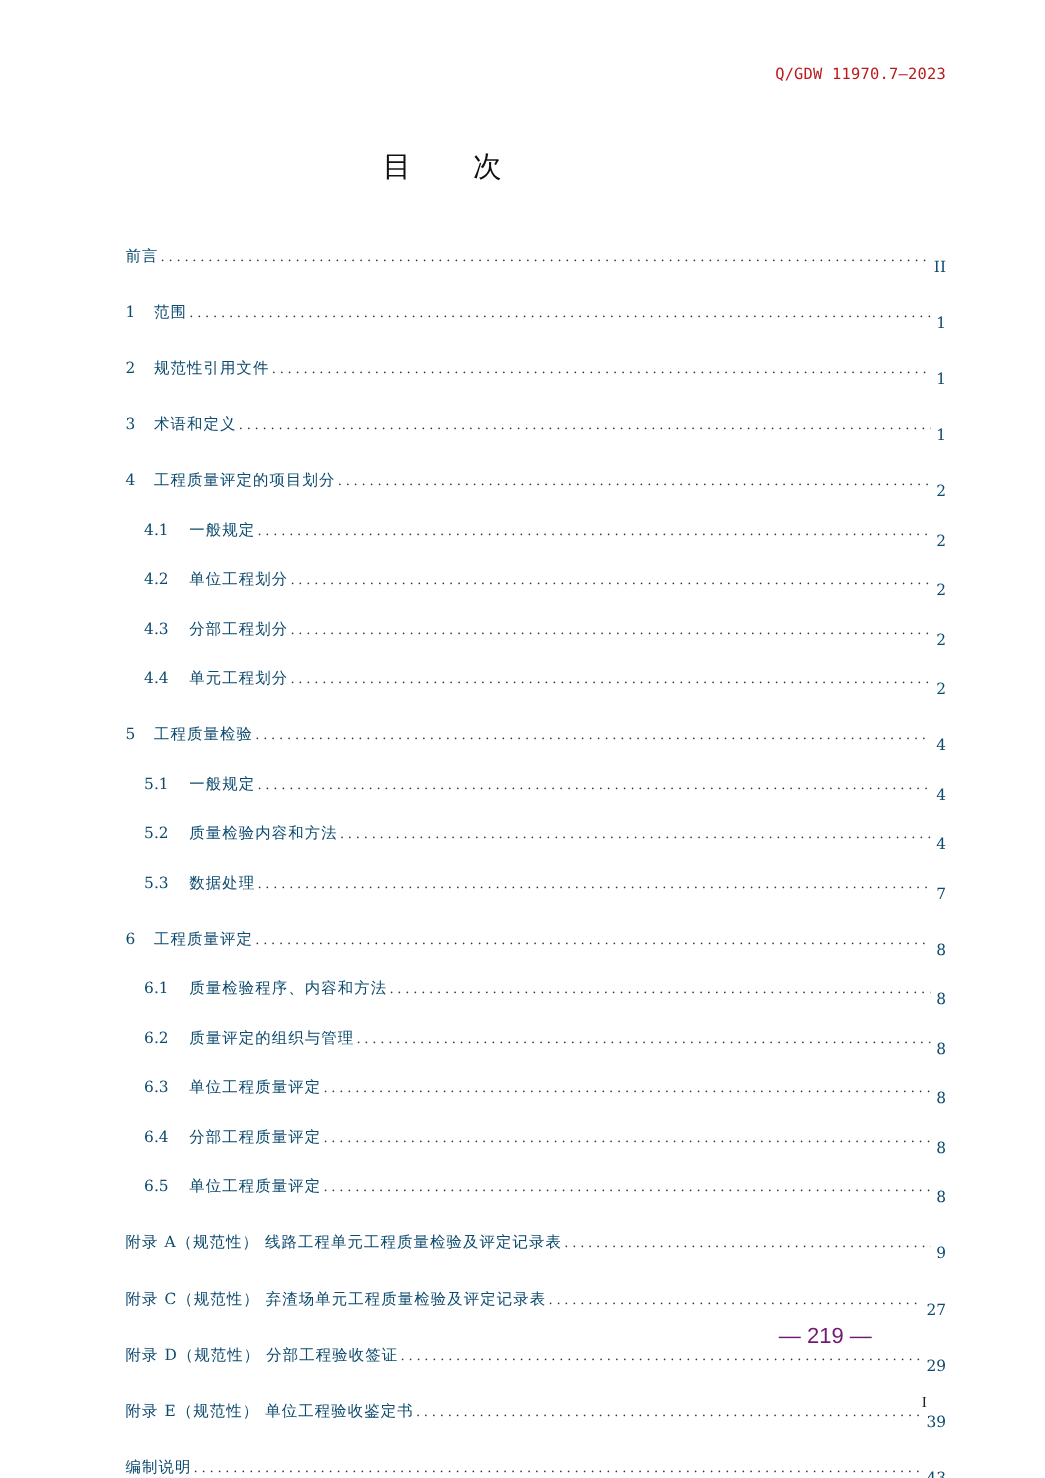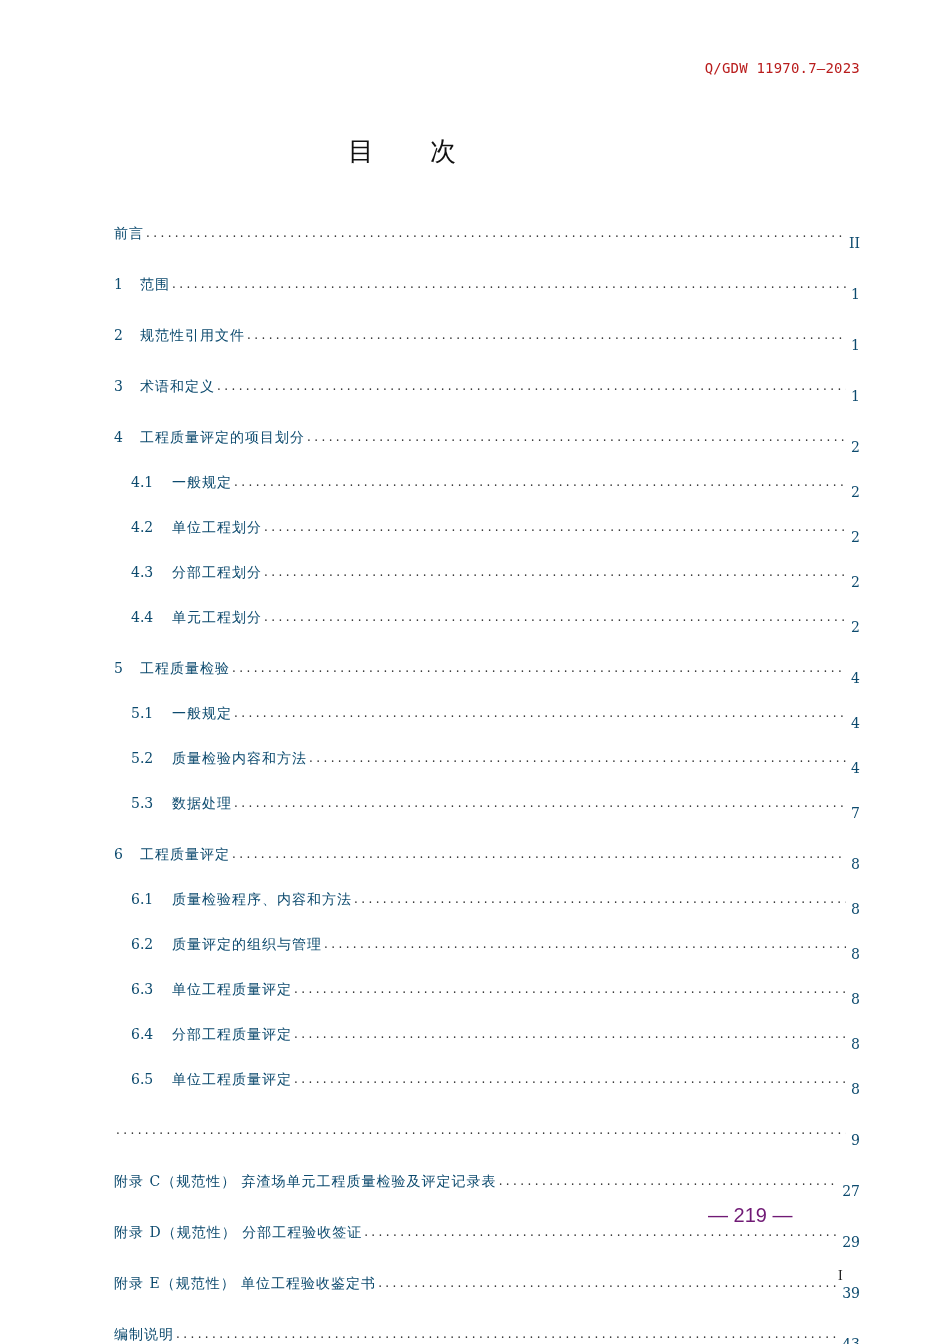--- a/index.html
+++ b/index.html
@@ -212,20 +212,21 @@
     <span class="dots"></span>
     <span class="page">8</span>
   </div>
   <div class="row l2">
     <span class="num">6.5</span>
     <span class="label">单位工程质量评定</span>
     <span class="dots"></span>
     <span class="page">8</span>
   </div>
   <div class="row l1 after-l2">
+    <span class="label">附录 A（规范性）  线路工程单元工程质量检验及评定记录表</span>
     <span class="dots"></span>
     <span class="page">9</span>
   </div>
   <div class="row l1">
     <span class="label">附录 C（规范性）  弃渣场单元工程质量检验及评定记录表</span>
     <span class="dots"></span>
     <span class="page">27</span>
   </div>
   <div class="row l1">
     <span class="label">附录 D（规范性）  分部工程验收签证</span>

